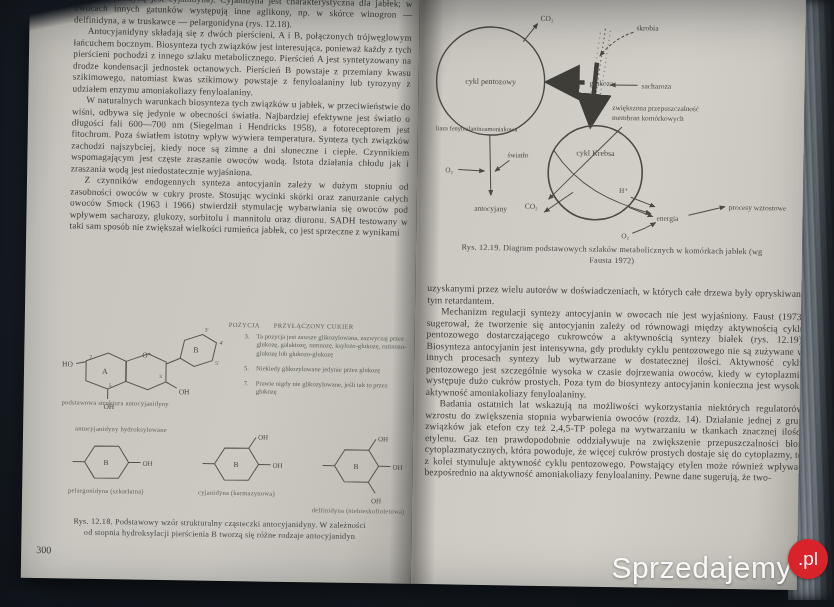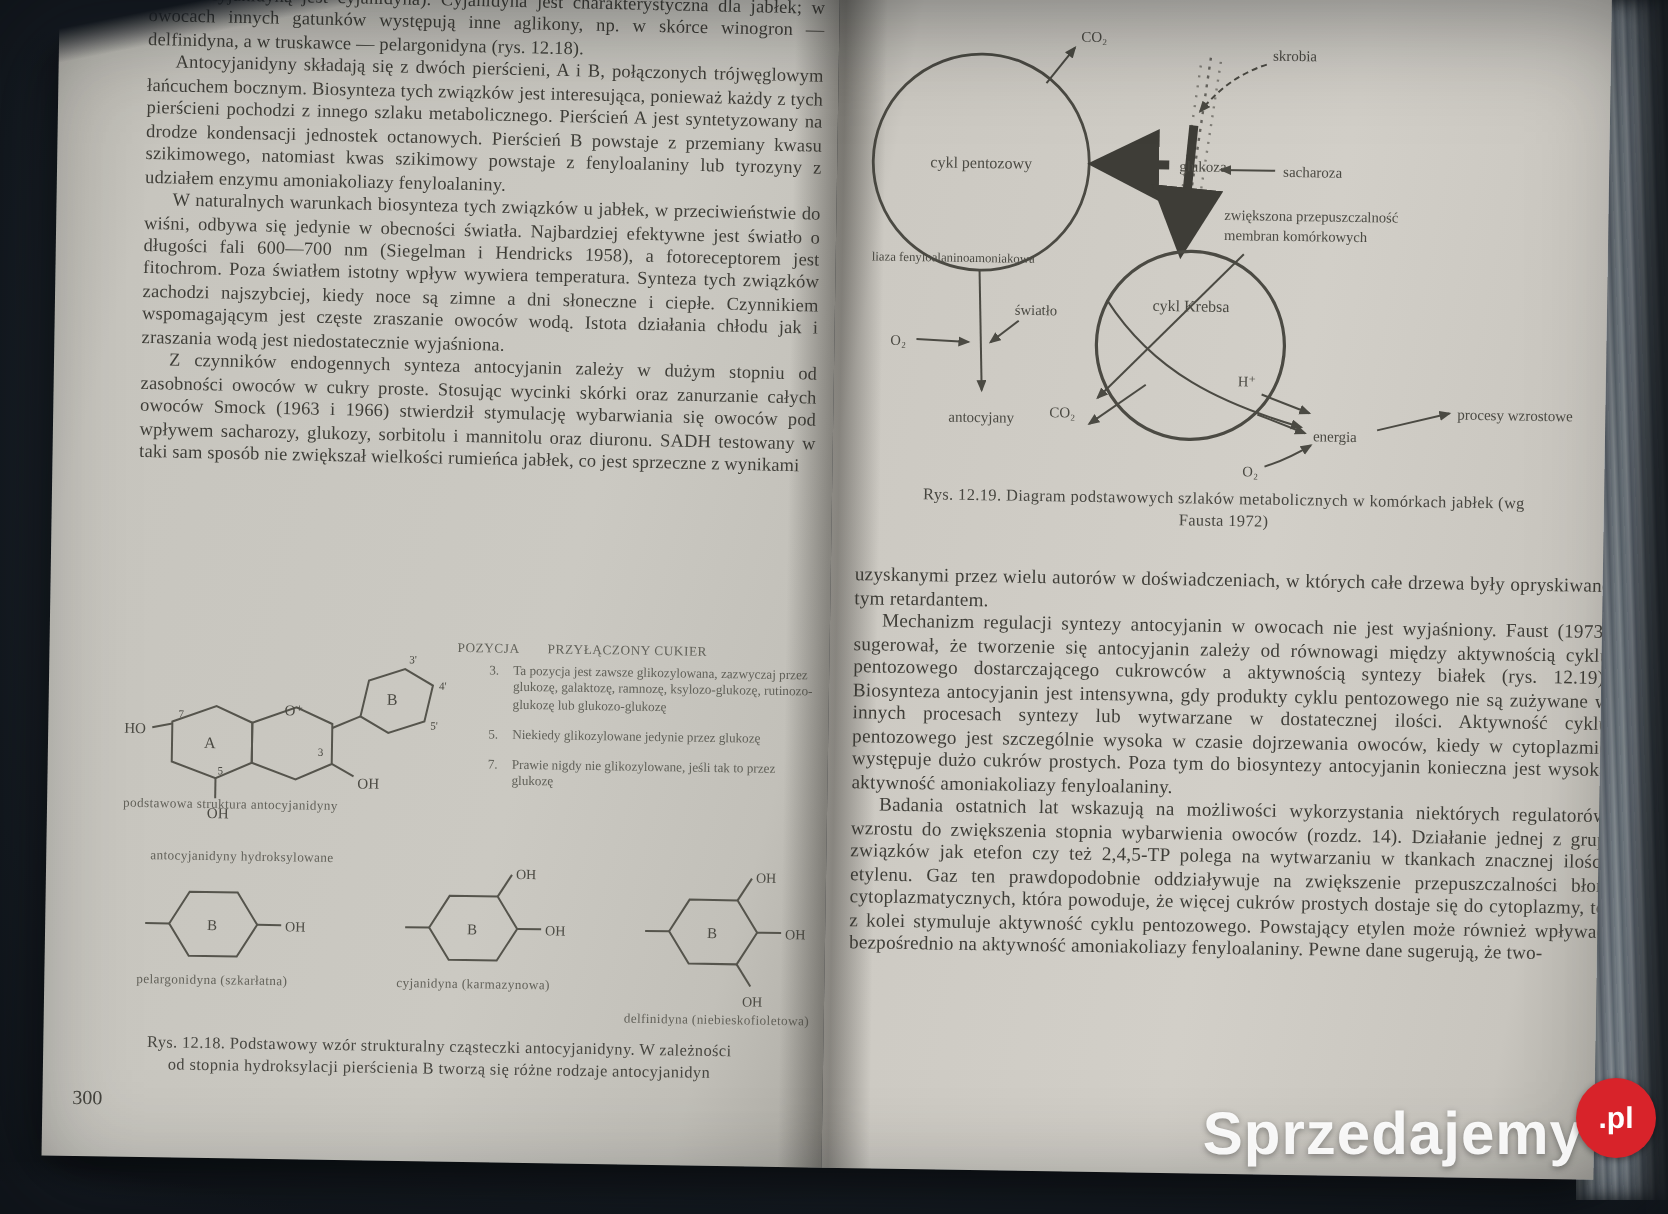--- a/index.html
+++ b/index.html
@@ -40,25 +40,25 @@
   .fig-row{display:flex;margin-bottom:7px;}
   .fig-row .num{width:12px;flex:none;margin-left:16px;}
   .fig-row .desc{flex:1;}
   .caption{position:absolute;font-size:8.2px;color:#474640;text-align:center;line-height:10.5px;letter-spacing:.2px;}
   .cap-1218{left:22px;top:532px;width:352px;}
   .cap-1219{left:8px;top:252px;width:376px;}
   svg text{fill:#4b4a43;}
   .struct{position:absolute;}
   
   .watermark{position:absolute;right:6px;bottom:22px;z-index:6;display:flex;align-items:flex-start;}
-  .wm-text{font-family:"Liberation Sans","DejaVu Sans",sans-serif;font-weight:700;font-size:30px;
+  .wm-text{font-family:"Liberation Sans","DejaVu Sans",sans-serif;font-weight:400;font-size:30px;
     color:rgba(255,255,255,.93);letter-spacing:.5px;text-shadow:0 1px 3px rgba(0,0,0,.35);margin-top:12px;}
   .wm-badge{width:40px;height:40px;border-radius:50%;margin-left:-4px;
     display:flex;align-items:center;justify-content:center;
-    font-family:"Liberation Sans","DejaVu Sans",sans-serif;font-weight:700;font-size:15px;color:#fff;
+    font-family:"Liberation Sans","DejaVu Sans",sans-serif;font-weight:400;font-size:19px;color:#fff;
     box-shadow:0 1px 3px rgba(0,0,0,.4);}
 </style>
 </head>
 <body>
 
 <div class="photo">
   <div class="fore-edge"></div>
 
   <div class="book">
 

